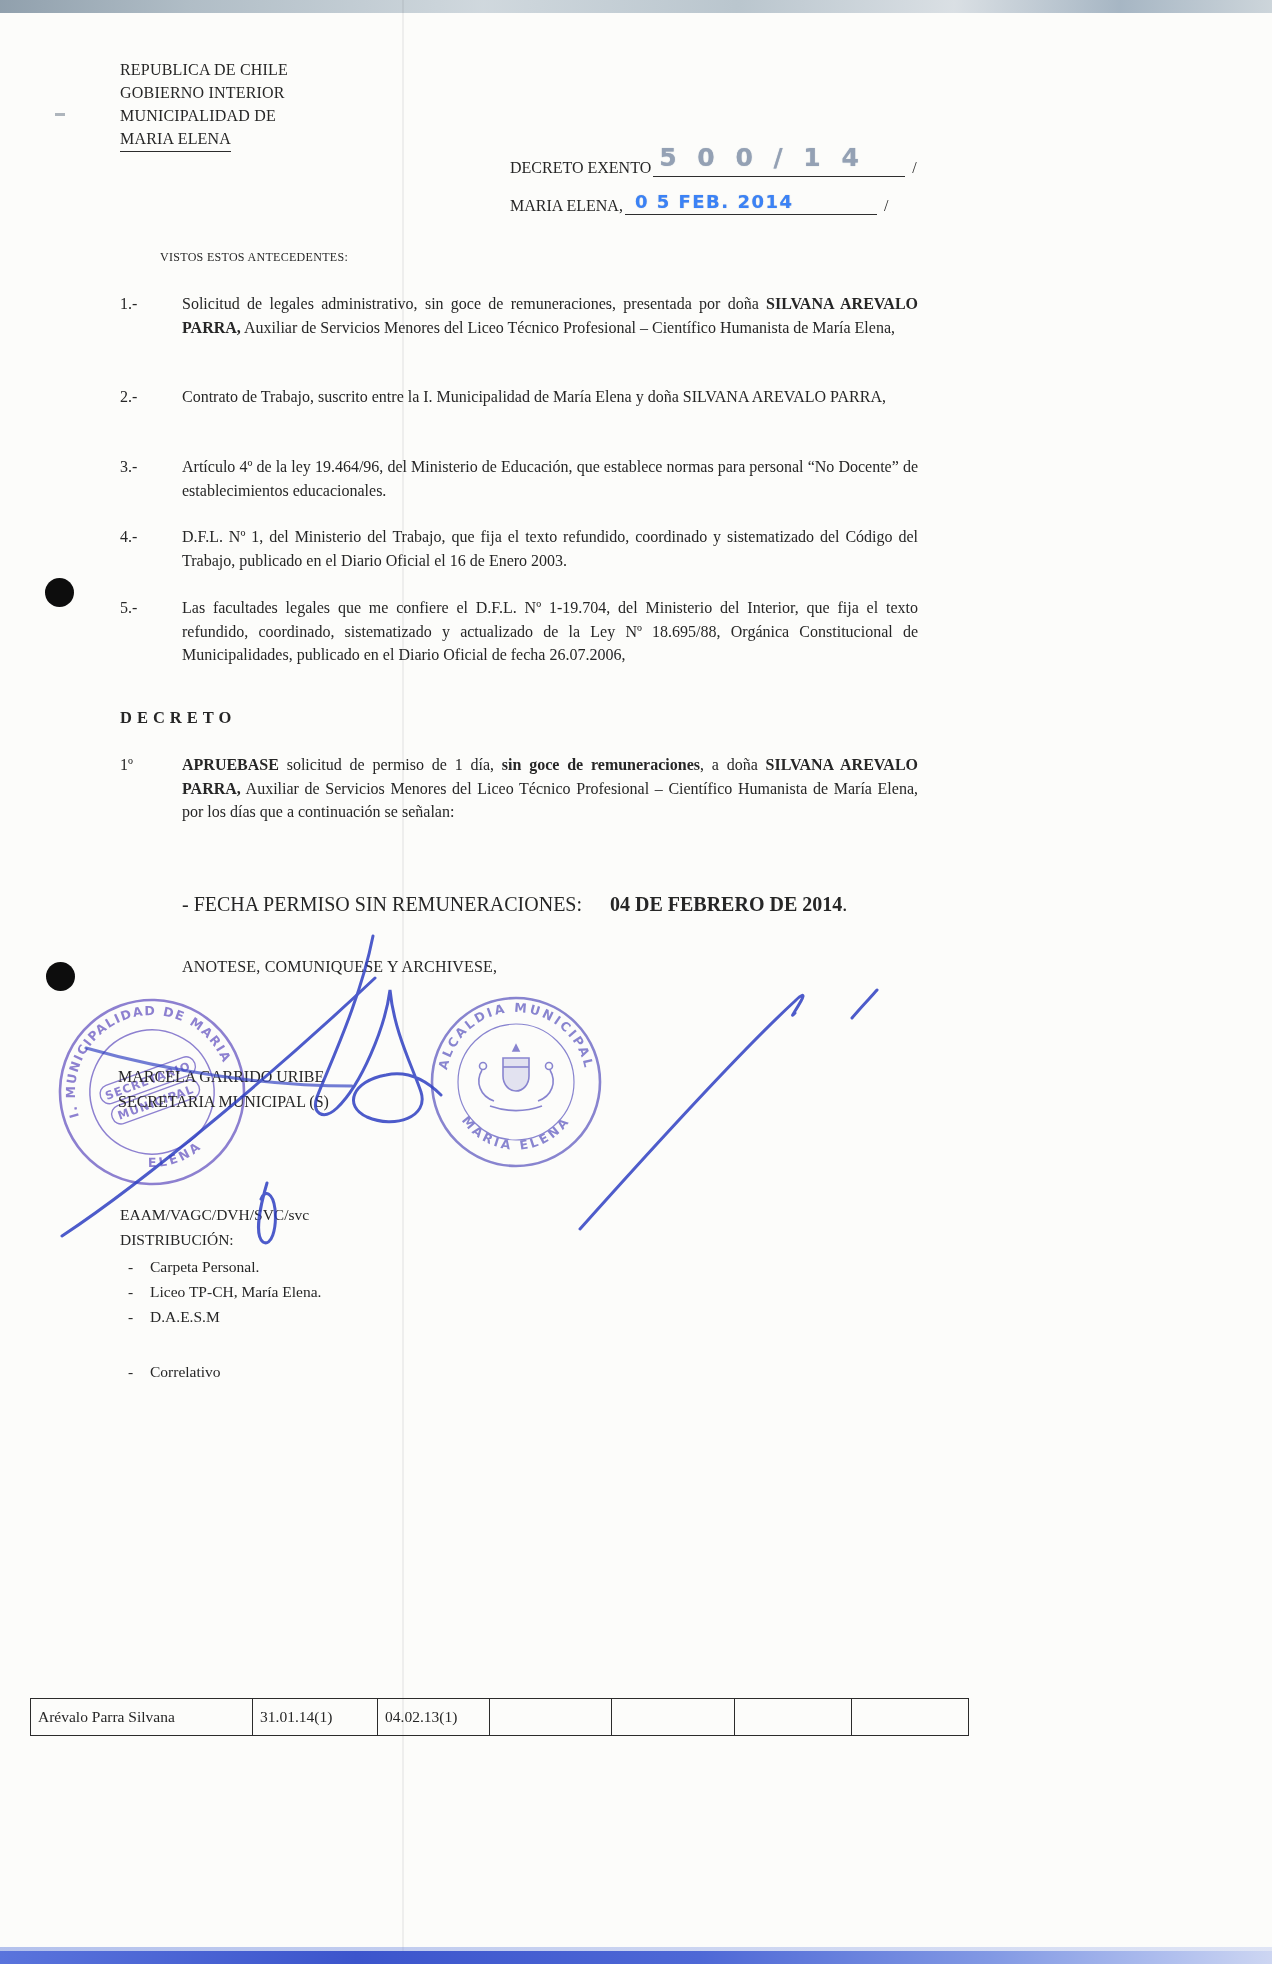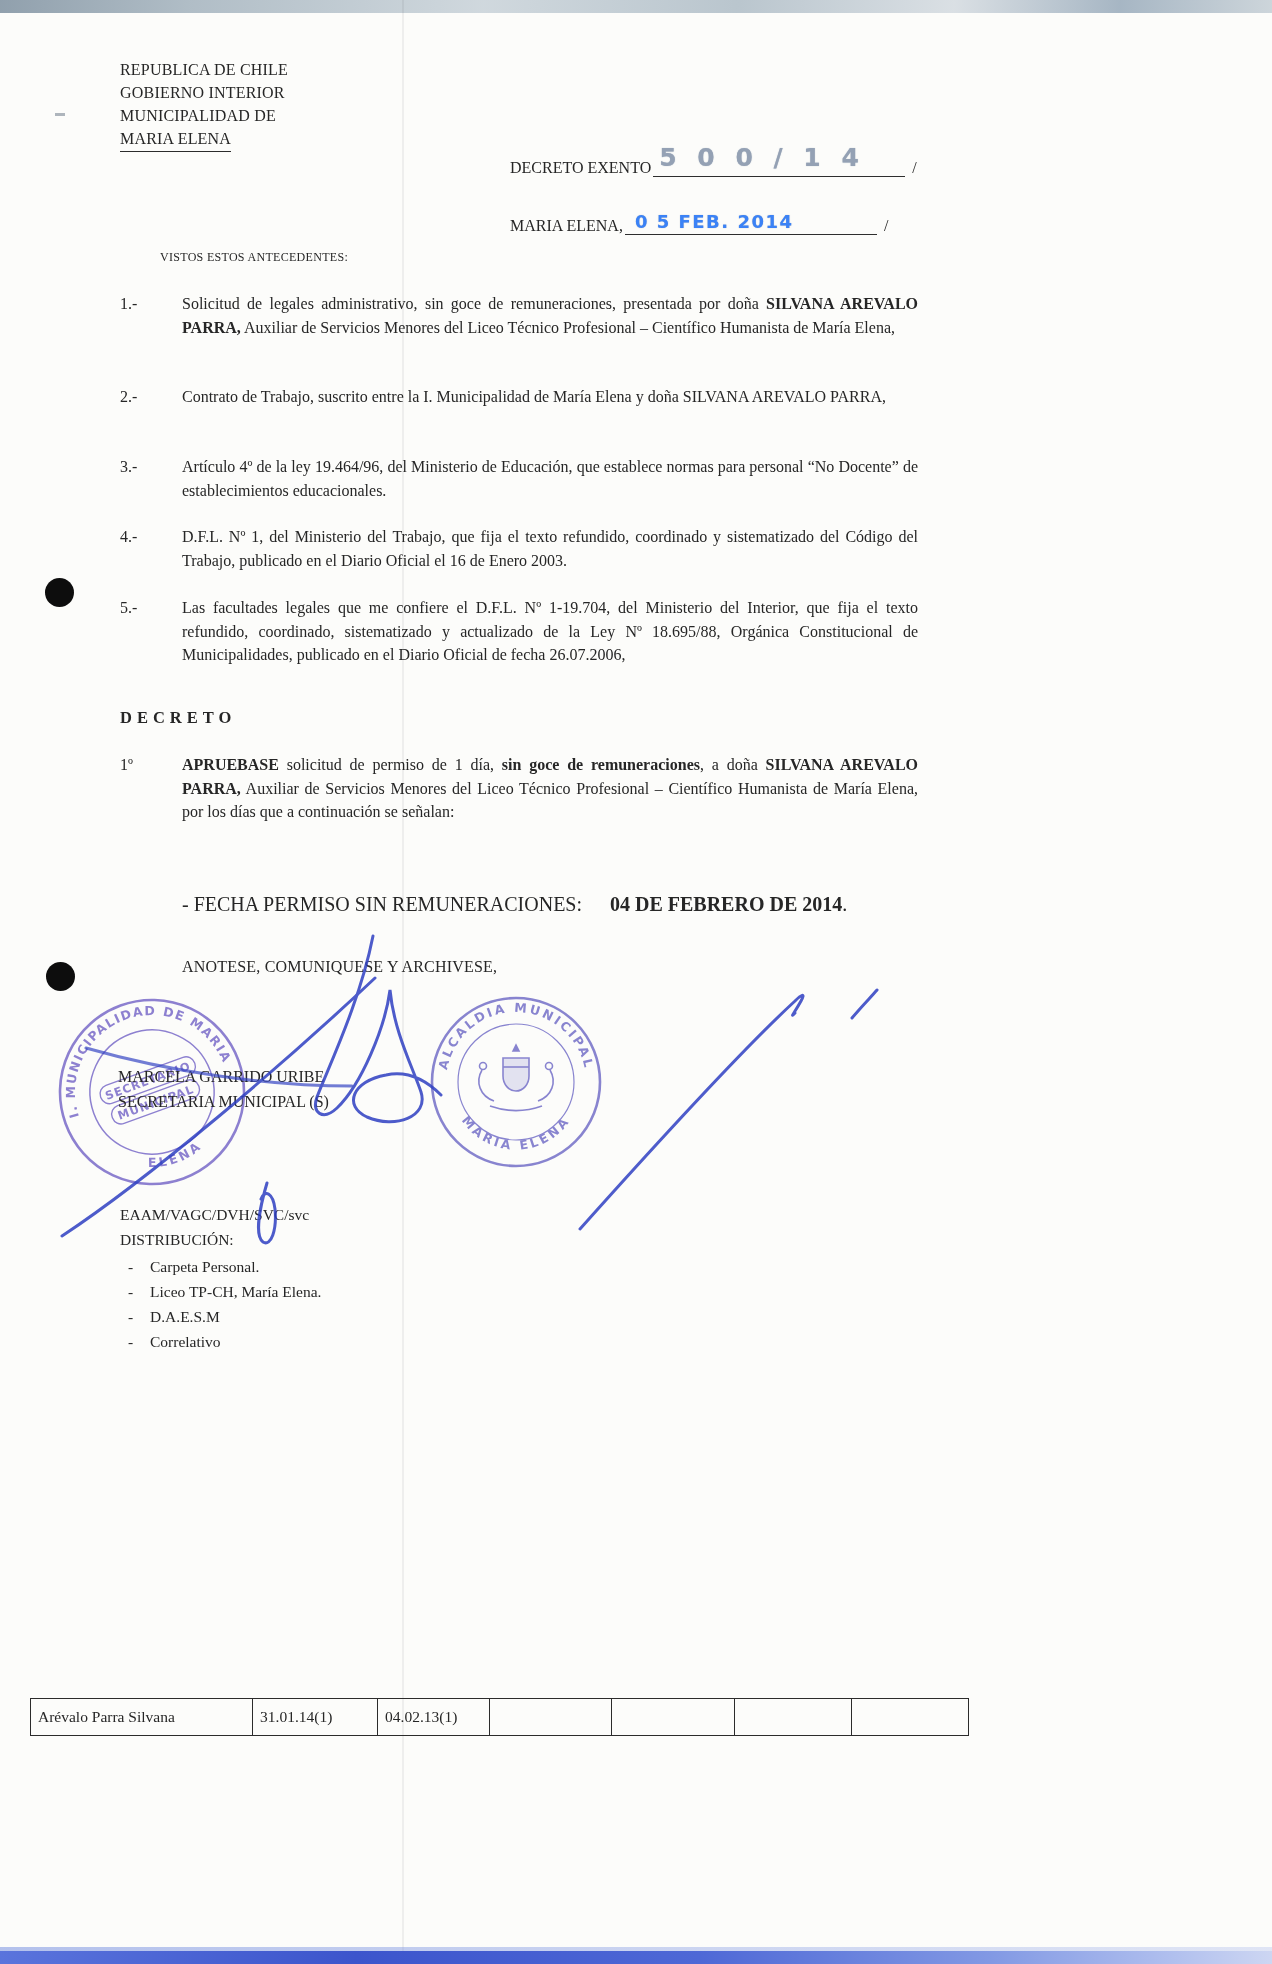--- a/index.html
+++ b/index.html
@@ -22,21 +22,21 @@
   .dot2{left:46px;top:962px;}
   .stray-dash{position:absolute;left:55px;top:113px;width:10px;height:3px;background:#9aa3ad;opacity:.8;}
 
   
   .letterhead{position:absolute;left:120px;top:58px;font-size:16px;line-height:23px;letter-spacing:.2px;}
   .lh-underline{display:inline-block;border-bottom:1.5px solid #2c2c2c;padding-bottom:1px;}
 
   
   .hdr-row{position:absolute;left:510px;font-size:16px;display:flex;align-items:flex-end;}
   .row-decreto{top:150px;}
-  .row-city{top:208px;}
+  .row-city{top:188px;}
   .blank-line{position:relative;display:inline-block;width:252px;height:26px;border-bottom:1.6px solid #2e2e2e;margin-left:2px;}
   .slash{margin-left:7px;}
   .stamp-ink{position:absolute;font-family:"DejaVu Sans", sans-serif;font-weight:600;color:#94a1b4;margin-top:32px;}
   .stamp-number{left:6px;bottom:4px;font-size:25px;letter-spacing:6px;text-shadow:0 0 1px rgba(148,161,180,.8);}
   .stamp-date{left:10px;bottom:2px;font-size:18px;letter-spacing:1.5px;color:#3b82f6;text-shadow:0 0 1px rgba(126,140,163,.7);}
 
   
   .heading-vistos{position:absolute;left:120px;top:250px;font-size:12px;letter-spacing:.3px;margin-left:40px;}
   .item{position:absolute;left:120px;width:798px;display:flex;font-size:16px;line-height:23.5px;}
   .item .num{width:62px;flex:none;}
@@ -189,21 +189,21 @@
     <div>MARCELA GARRIDO URIBE</div>
     <div>SECRETARIA MUNICIPAL (S)</div>
   </div>
 
 
   <div class="initials">EAAM/VAGC/DVH/SVC/svc</div>
   <div class="dist-heading">DISTRIBUCIÓN:</div>
   <div class="dist-item" style="top:1258px"><span class="dash">-</span><span>Carpeta Personal.</span></div>
   <div class="dist-item" style="top:1283px"><span class="dash">-</span><span>Liceo TP-CH, María Elena.</span></div>
   <div class="dist-item" style="top:1308px"><span class="dash">-</span><span>D.A.E.S.M</span></div>
-  <div class="dist-item" style="top:1333px"><span class="dash">-</span><span>Correlativo</span></div>
+  <div class="dist-item" style="top:1363px"><span class="dash">-</span><span>Correlativo</span></div>
 
   <div class="ctrl-table">
     <div class="cell">Arévalo Parra Silvana</div>
     <div class="cell">31.01.14(1)</div>
     <div class="cell">04.02.13(1)</div>
     <div class="cell"></div>
     <div class="cell"></div>
     <div class="cell"></div>
     <div class="cell"></div>
   </div>

